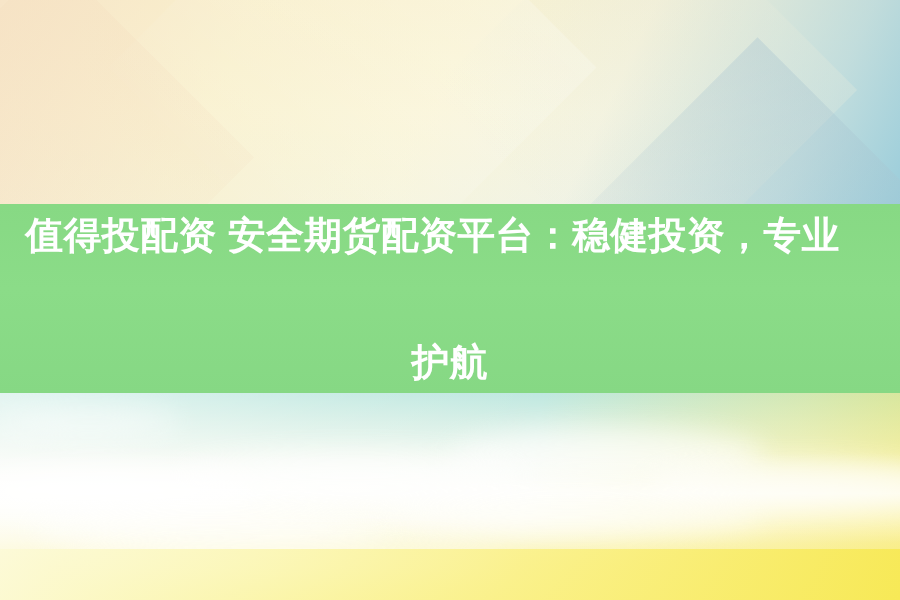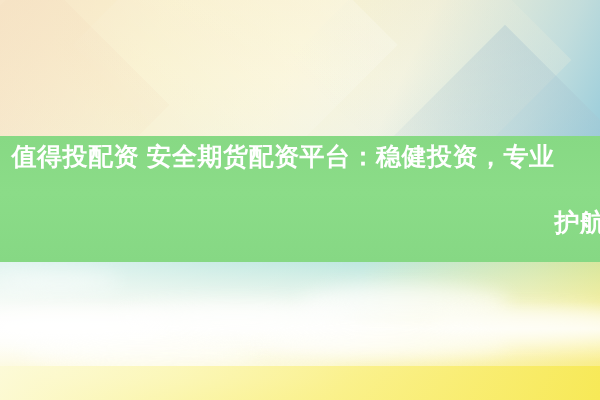--- a/index.html
+++ b/index.html
@@ -76,21 +76,21 @@
     height: 126px;
     background: linear-gradient(180deg, #87d984 0%, #8bdc88 45%, #86d884 100%);
   }
   .band-inner {
     position: absolute;
     left: 0;
     top: 0;
     width: 600px;
     height: 126px;
     display: flex;
-    flex-direction: row;
+    flex-direction: column;
     align-items: center;
     justify-content: center;
   }
   .headline-line {
     color: #ffffff;
     font-size: 25px;
     font-weight: bold;
     line-height: 40px;
     letter-spacing: 0.5px;
     white-space: nowrap;

